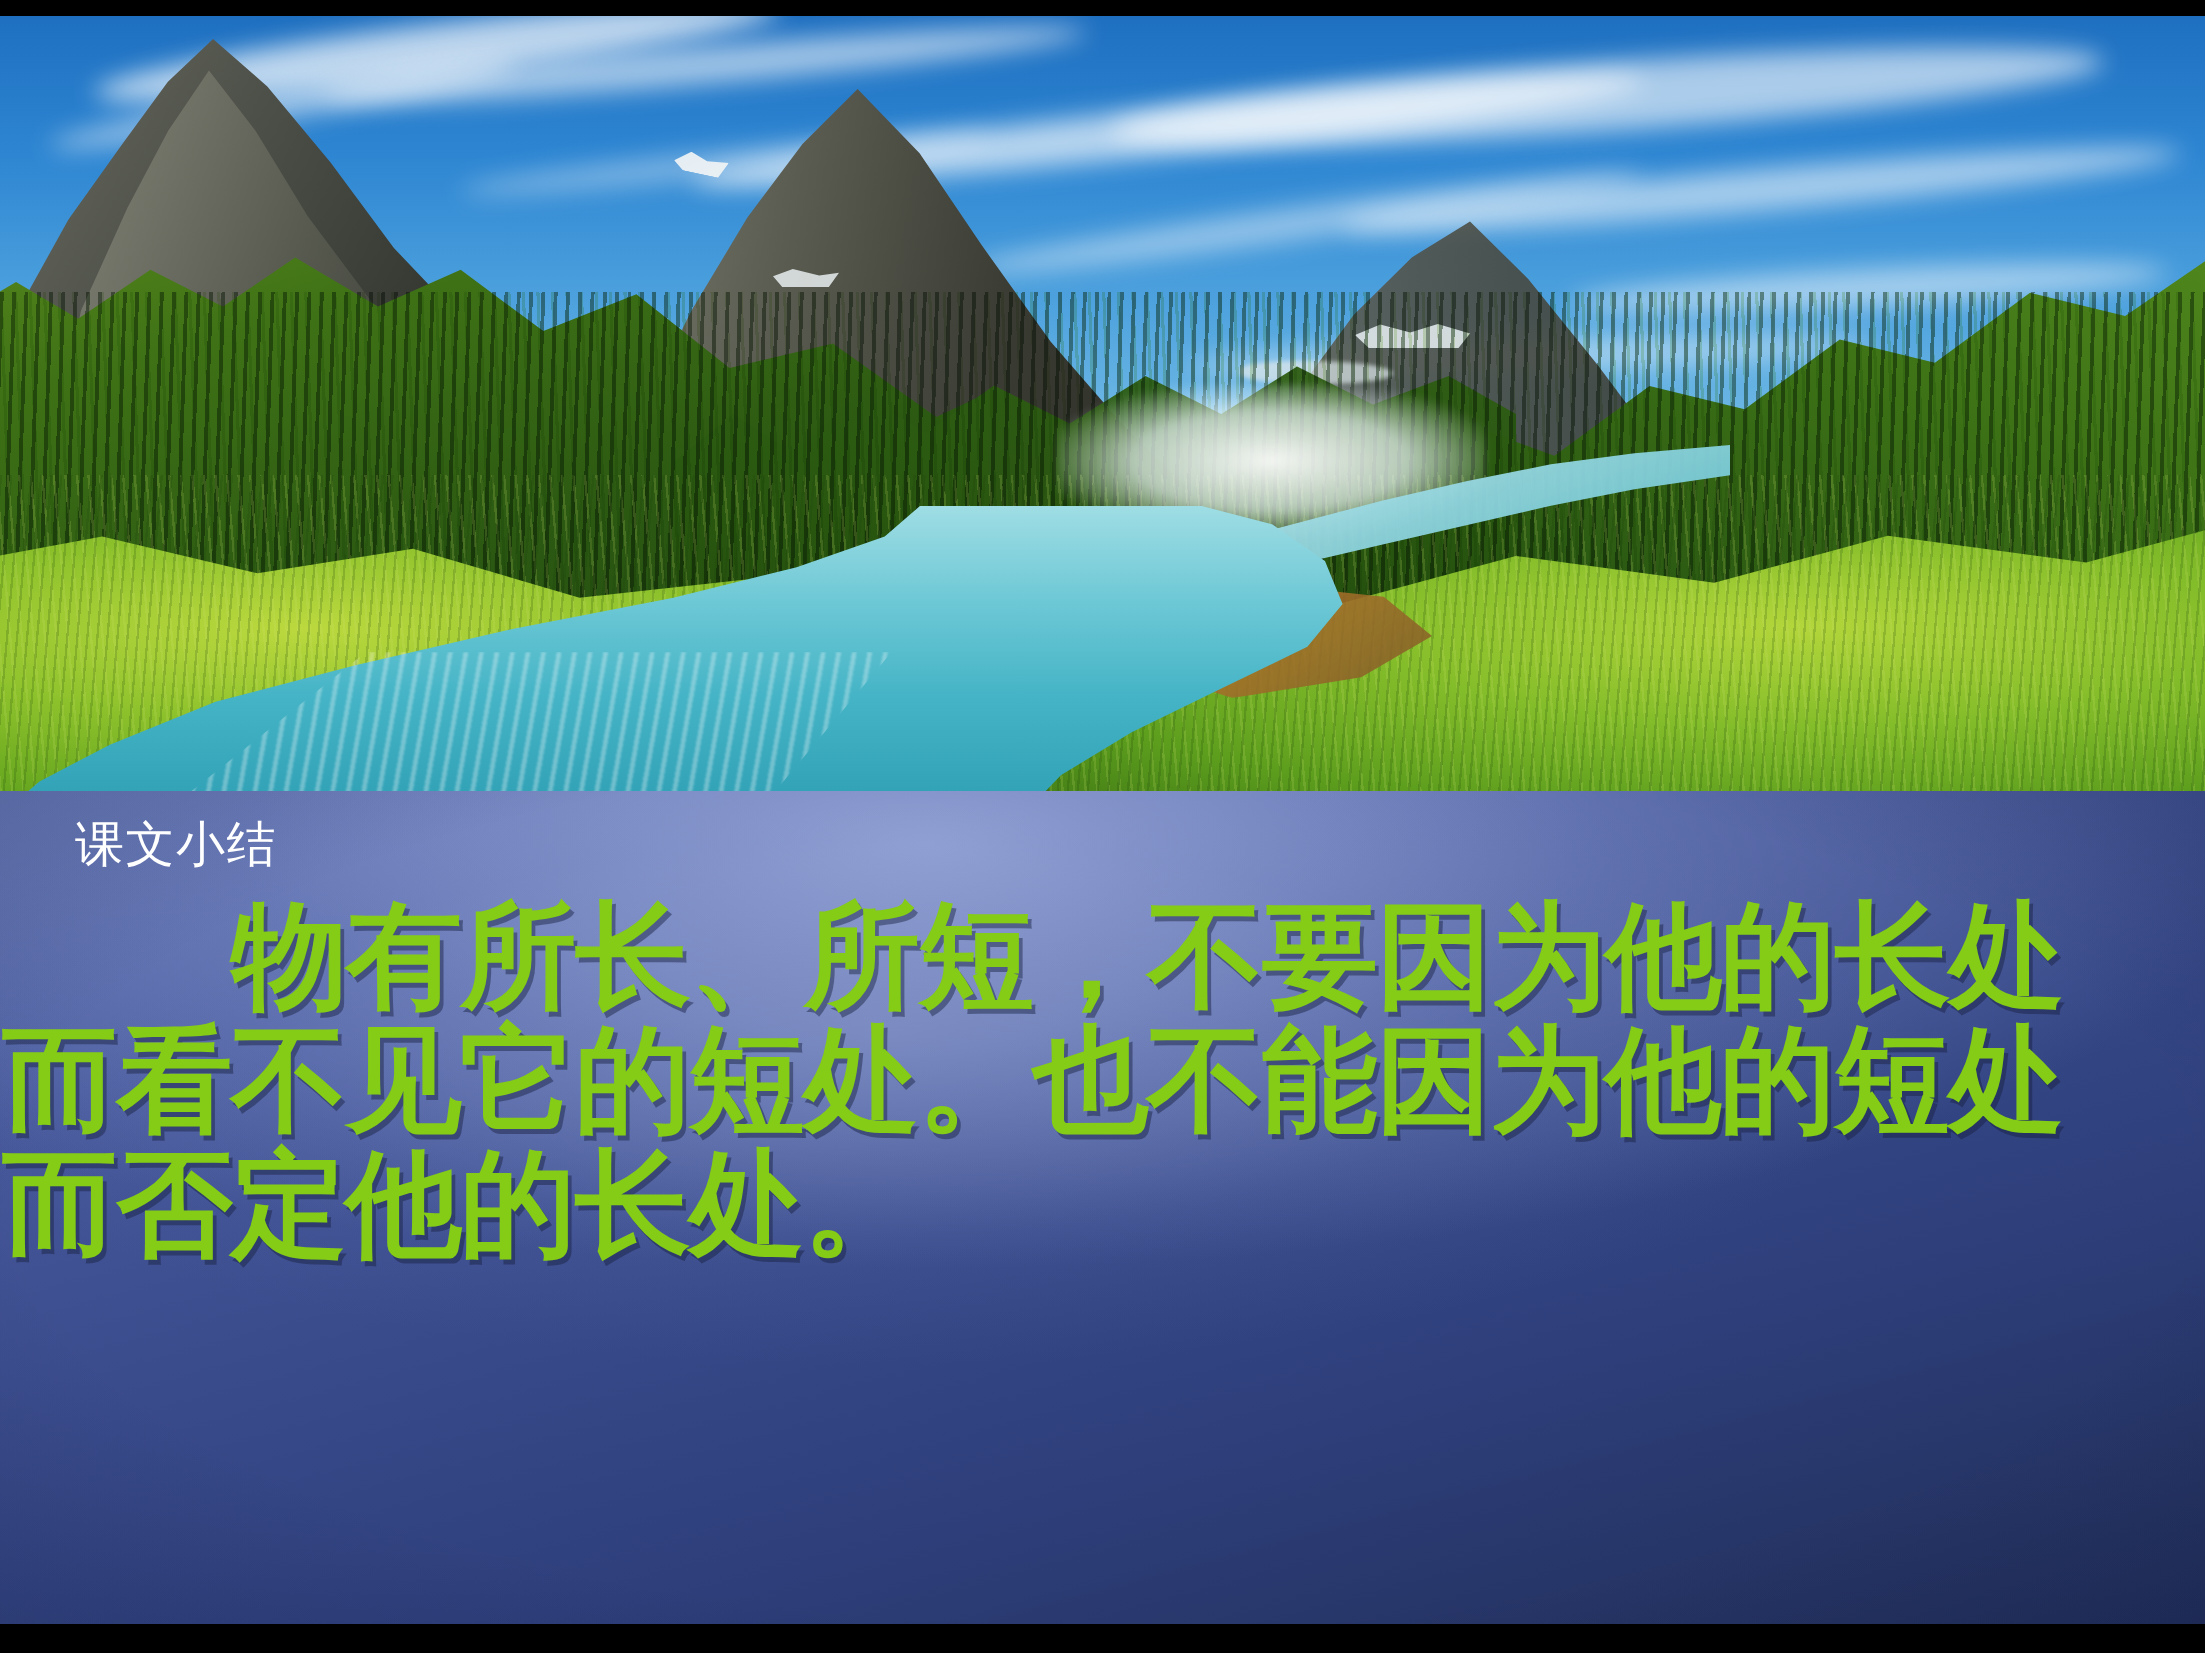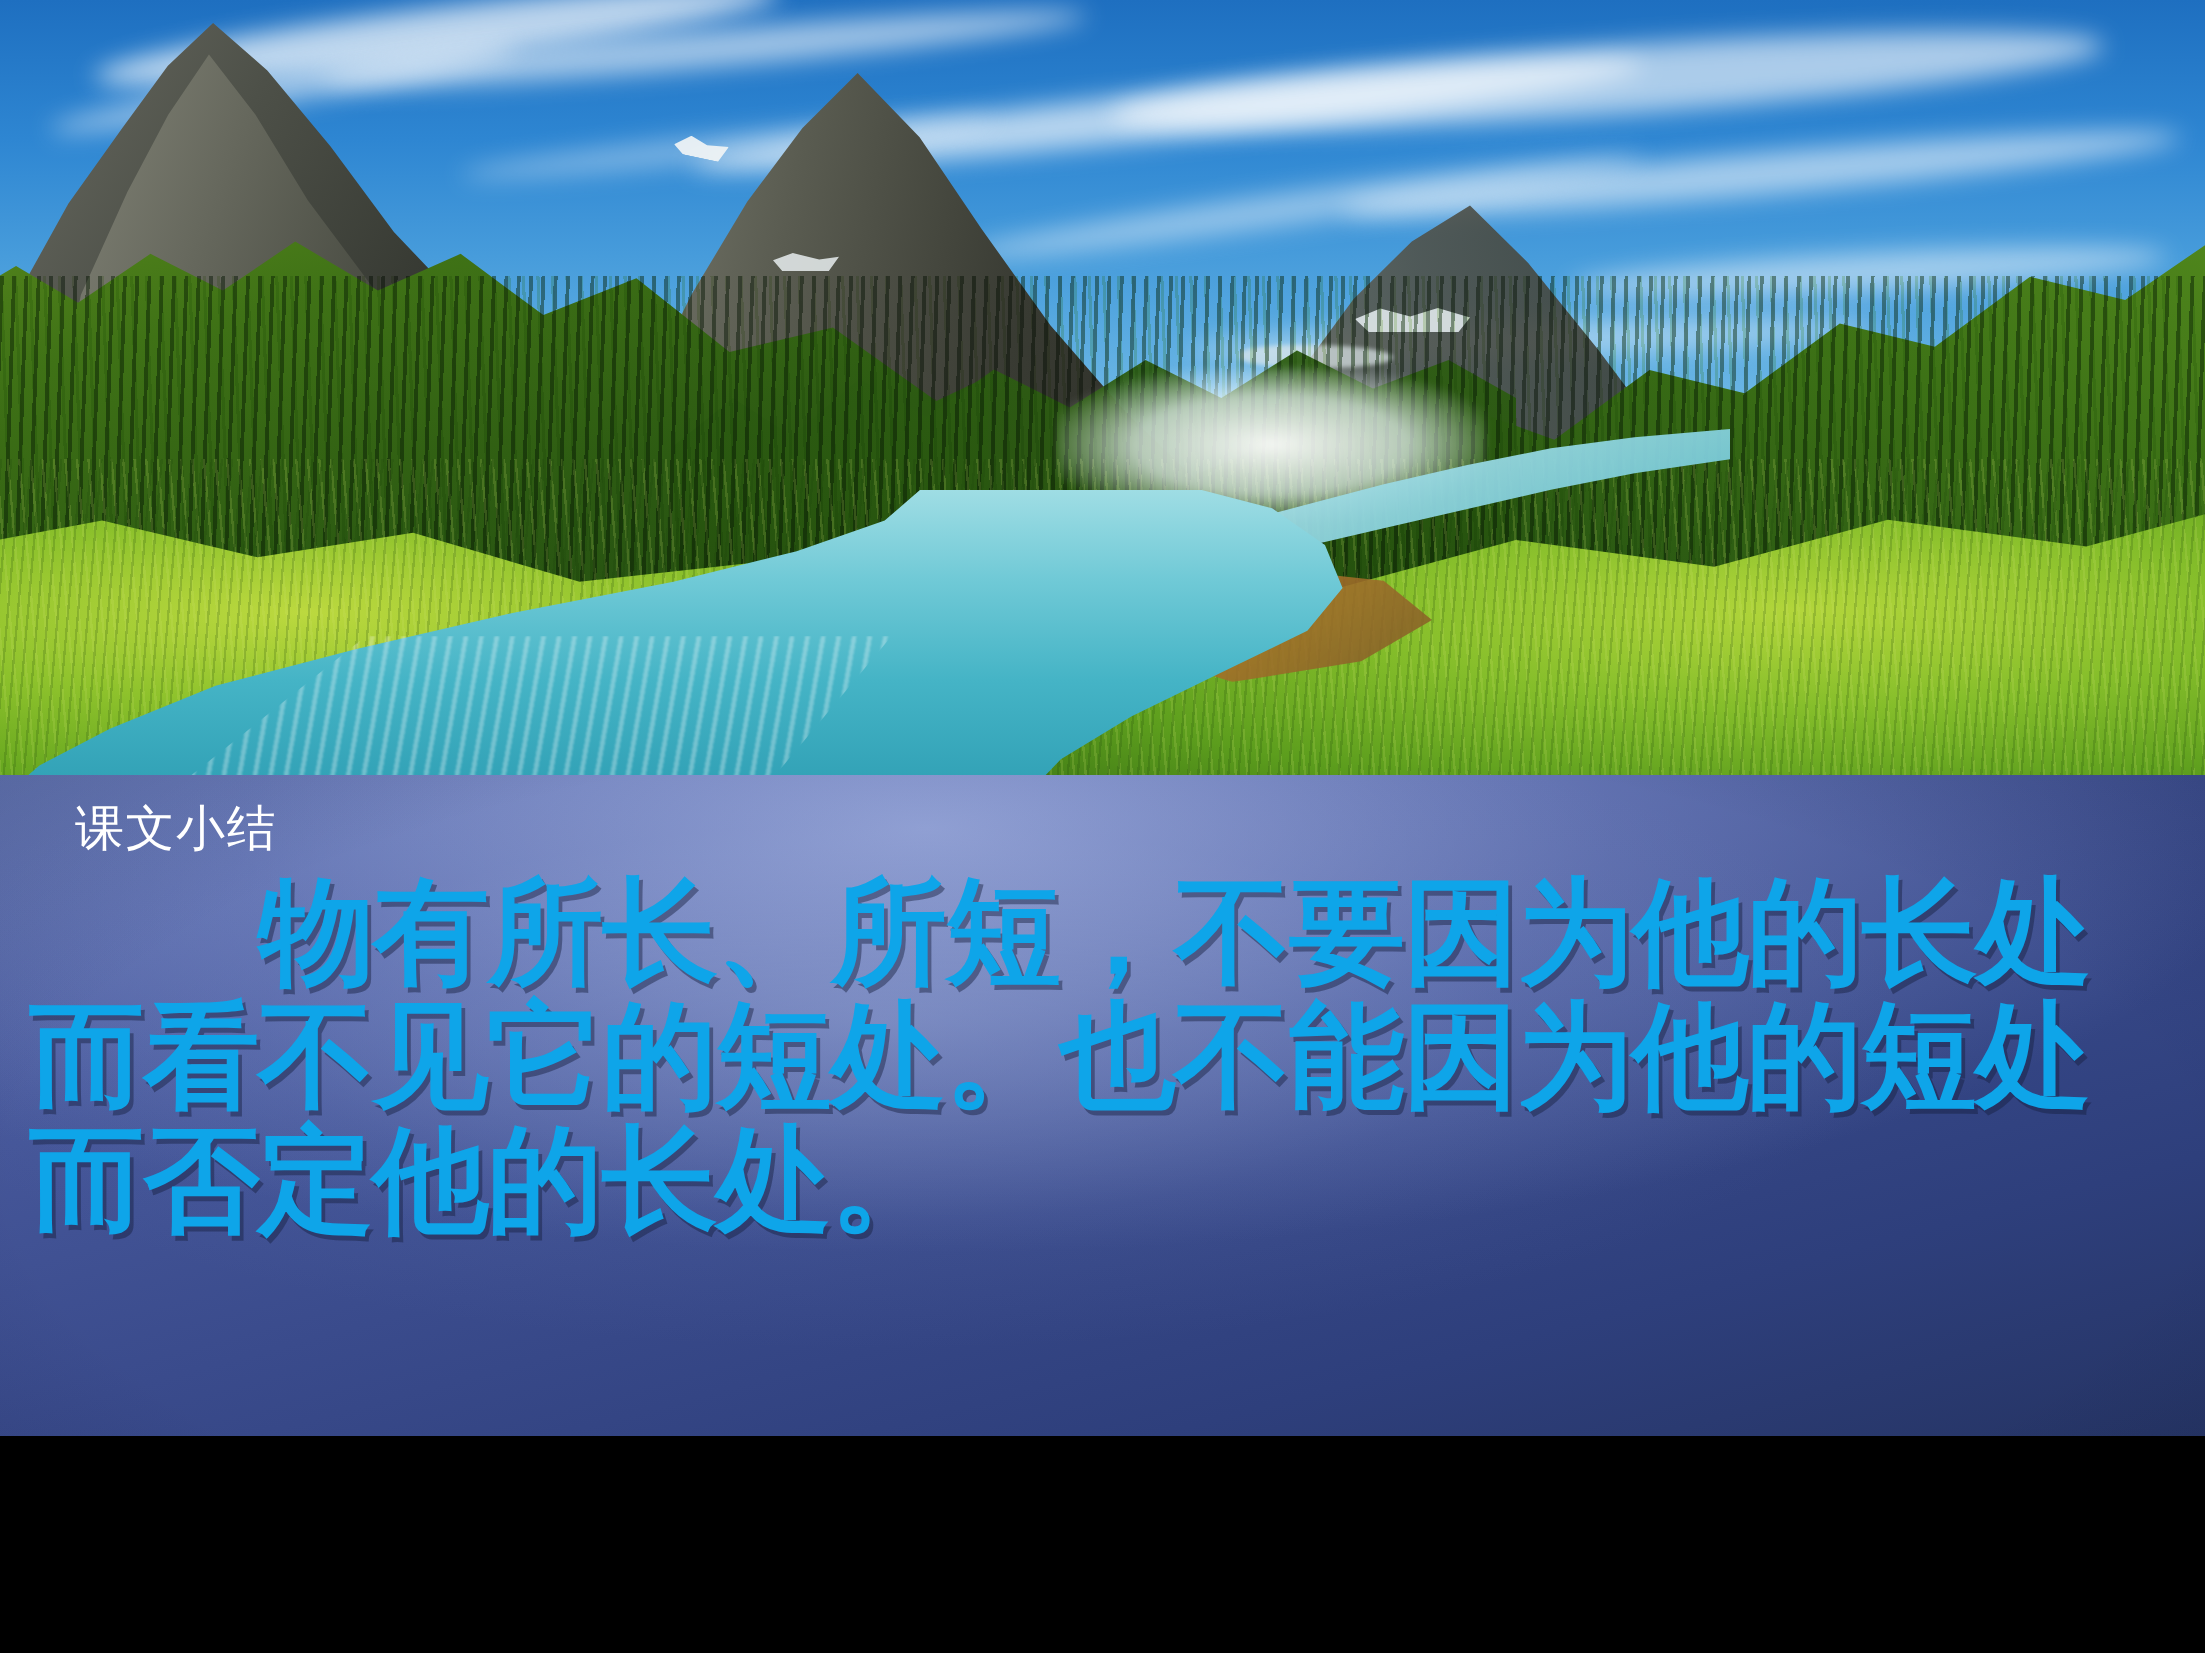--- a/index.html
+++ b/index.html
@@ -1,18 +1,18 @@
 <!DOCTYPE html>
 <html style="font-size:12.3px"><head>
 <meta charset="utf-8">
 <style>
   html,body{margin:0;padding:0;background:#000;}
   body{width:2205px;height:1654px;overflow:hidden;font-family:"Liberation Sans",sans-serif;}
 
-  .slide{position:relative;width:2205px;height:1436px;overflow:hidden;background:#24376e;}
+  .slide{position:relative;width:2205px;height:1608px;overflow:hidden;background:#24376e;margin-top:16px;}
 
   
   .photo{position:absolute;left:0;top:0;width:2205px;height:775px;overflow:hidden;}
 
   .sky{position:absolute;inset:0;
     background:
       linear-gradient(180deg,#1e6fc0 0%,#2e86d2 18%,#4fa3de 38%,#79c0e8 58%,#9ed3ef 74%,#bfe2f3 88%,#cfe9f2 100%);
   }
   
   .cloud{position:absolute;background:rgba(255,255,255,.82);border-radius:50%;filter:blur(12.3px);}
@@ -127,25 +127,25 @@
     background:radial-gradient(ellipse 62% 50% at 40% 28%, rgba(170,185,225,.32) 0%, rgba(120,140,200,.10) 45%, rgba(0,0,0,0) 75%);
     pointer-events:none;}
   .panelVig{position:absolute;left:0;top:0;width:100%;height:100%;
     background:radial-gradient(ellipse 95% 95% at 50% 45%, rgba(0,0,0,0) 52%, rgba(10,18,48,.38) 100%);
     pointer-events:none;}
 
   .heading{position:absolute;left:75px;top:802px;z-index:6;
     font-family:"Liberation Serif","DejaVu Serif",serif;
     font-size:49px;line-height:1.1;color:#ffffff;letter-spacing:1.5px;white-space:nowrap;}
 
-  .body-text{position:absolute;left:29px;top:879px;width:2172px;z-index:6;
-    font-family:Liberation Mono, monospace;
+  .body-text{position:absolute;left:2px;top:879px;width:2172px;z-index:6;
+    font-family:Liberation Serif, serif;
     font-weight:bold;
     font-size:116px;line-height:1.07;
-    color:#0ea5e9;
+    color:#84cc16;
     letter-spacing:-1.5px;
     text-indent:115px;
     text-shadow:3.8px 4.6px 0 rgba(22,30,62,.45);
     word-break:break-all;
   }
 </style>
 </head>
 <body>
 
 <div class="slide">

